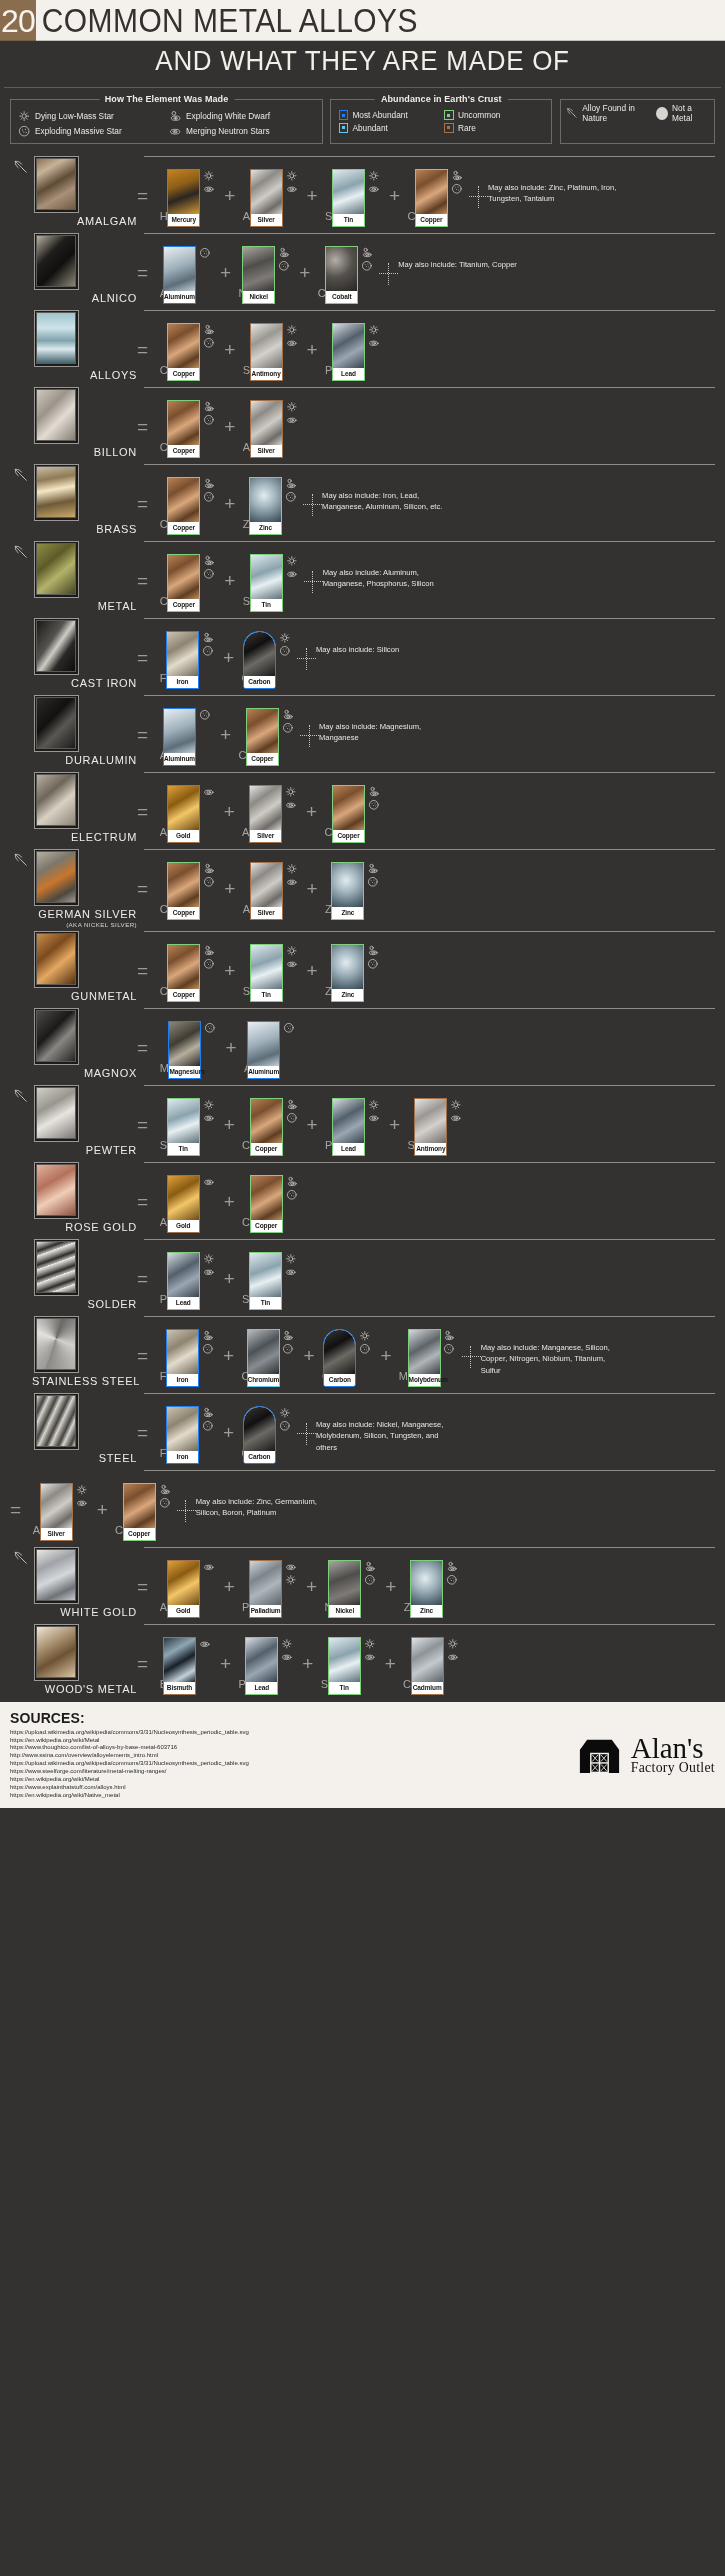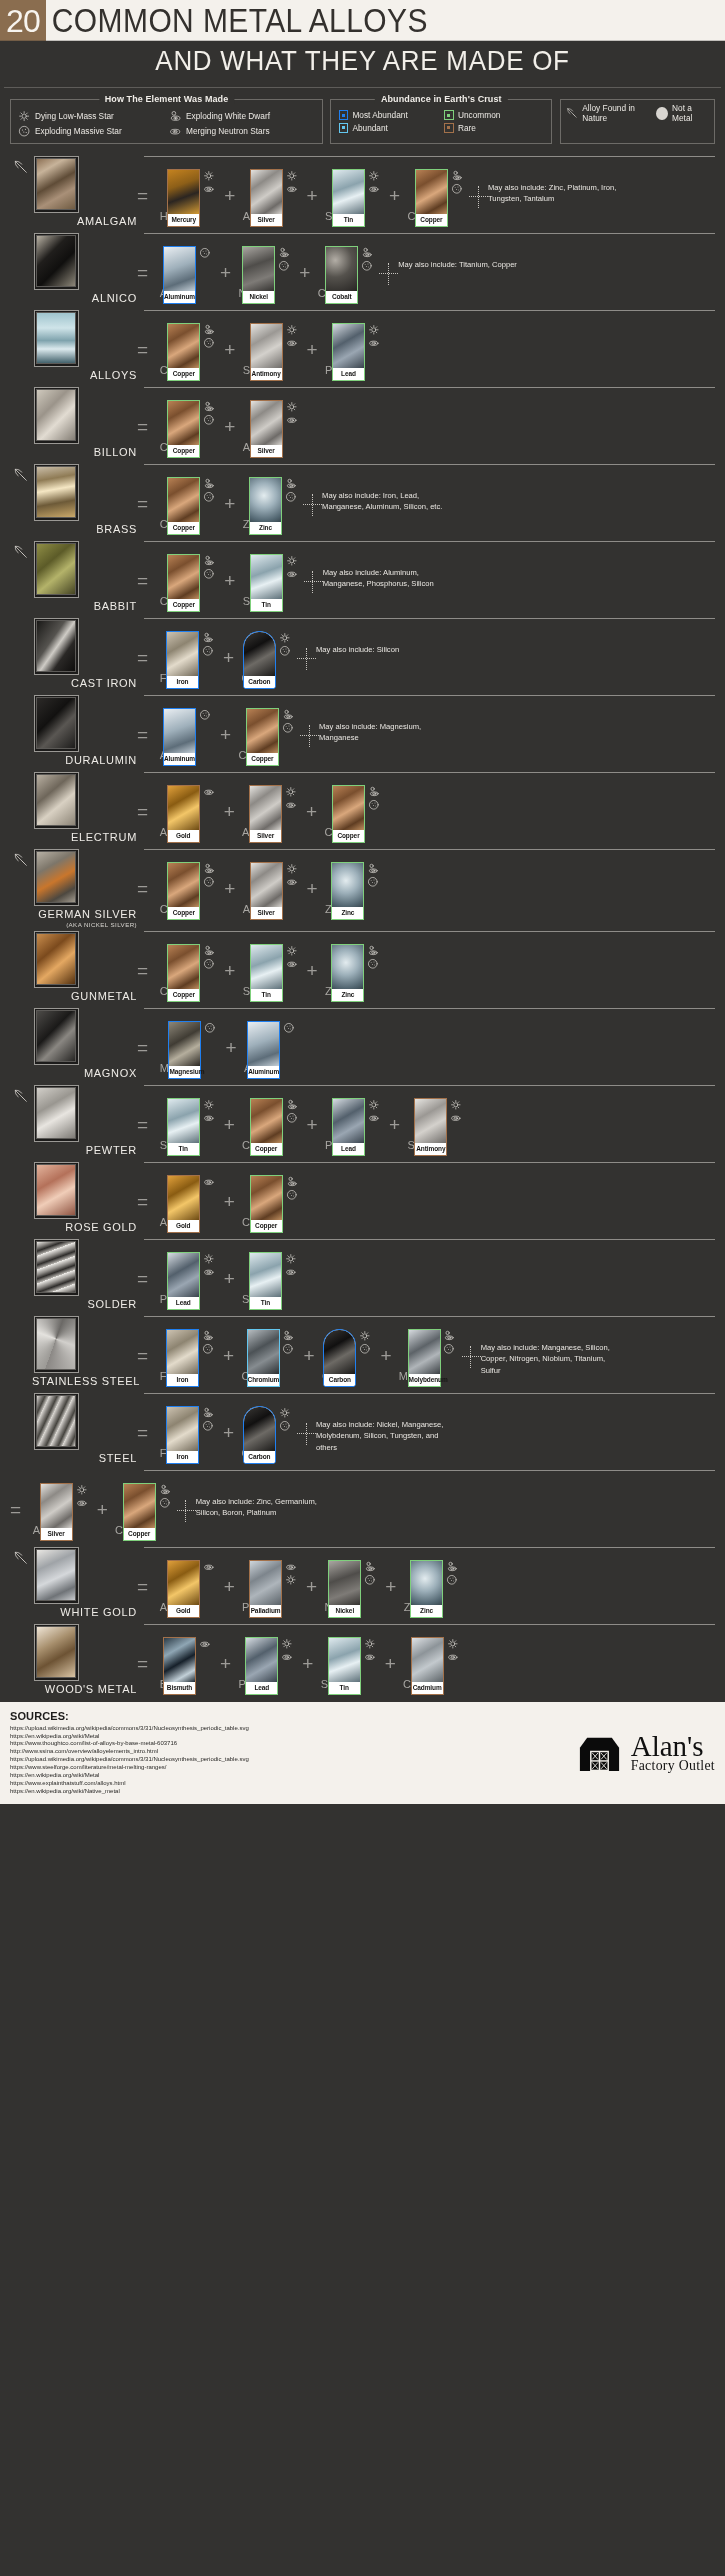--- a/index.html
+++ b/index.html
@@ -8,21 +8,21 @@
     width:725px;
     font-family:"Liberation Sans", sans-serif;
     color:#e8e6e2;
     -webkit-font-smoothing:antialiased;
   }
   #page { width:725px; position:relative; background:#333230; }
 
   
   .title-bar { display:flex; align-items:stretch; background:#f4f1ec; height:42px; }
   .title-num {
-    width:46px; background:#8a6d4f; color:#f7f4ef;
+    width:36px; background:#8a6d4f; color:#f7f4ef;
     font-size:32px; line-height:42px; text-align:center;
     font-family:"Liberation Sans", sans-serif; font-weight:300;
     letter-spacing:-0.7px;
   }
   .title-main {
     flex:1; color:#34312e; font-size:30px; line-height:42px;
     font-weight:300; letter-spacing:0.4px; padding-left:5.8px;
     white-space:nowrap; overflow:hidden;
     transform:scaleY(1.08); transform-origin:center;
   }
@@ -131,21 +131,21 @@
   }
   .may-dots::after {
     content:""; position:absolute; left:8.7px; top:0; width:0; height:22px;
     border-left:1.5px dotted #c7c4bf;
   }
   .may-text { font-size:7.6px; line-height:1.5; color:#eae7e2; max-width:131px; }
 
   
   .footer { background:#f4f1ec; color:#1d1c1b; display:flex; padding:7.3px 10px 8.7px 10px; }
   .sources { flex:1; }
-  .sources h4 { font-size:11px; font-weight:bold; margin-bottom:2.9px; letter-spacing:0.1px; }
+  .sources h4 { font-size:14px; font-weight:bold; margin-bottom:2.9px; letter-spacing:0.1px; }
   .sources div { font-size:6px; line-height:1.32; color:#2a2927; white-space:nowrap; }
   .brand { flex:0 0 181px; display:flex; align-items:center; justify-content:flex-end; gap:5.8px; }
   .brand-text { color:#101010; line-height:0.92; }
   .brand-1 { font-family:"Liberation Serif", serif; font-size:29px; }
   .brand-2 { font-family:"Liberation Serif", serif; font-size:13.8px; letter-spacing:0.3px; }
 </style>
 </head>
 <body>
 
 <div id="page">
@@ -722,21 +722,21 @@
               <svg viewBox="0 0 24 24" fill="none" stroke="#cfccc7" stroke-width="1.2" stroke-linecap="round">
                 <path d="M3.5 3.5 L17 17"></path>
                 <path d="M3.5 3.5c4 -0.6 7.6 1.4 9.6 4.3"></path>
                 <path d="M3.5 3.5c-0.6 4 1.4 7.6 4.3 9.6"></path>
                 <path d="M13.6 13.6 L20 20"></path>
               </svg>
             </span>
             <div class="alloy-photo">
               <div style="background: linear-gradient(140deg, rgb(143, 142, 70) 0%, rgb(92, 91, 40) 35%, rgb(180, 179, 106) 60%, rgb(69, 68, 35) 100%);"></div>
             </div>
-            <div class="alloy-name">BABBIT</div>
+            <div class="alloy-name">METAL</div>
           </div>
           <div class="elements">
             <span class="eq">=</span>
             <div class="el-unit">
               <span class="el-sym">Cu</span>
               <div class="el-card unc">
                 <div class="el-img" style="background: linear-gradient(150deg, rgb(185, 130, 85) 0%, rgb(122, 79, 46) 30%, rgb(217, 167, 124) 55%, rgb(95, 61, 34) 80%, rgb(192, 143, 96) 100%);"></div>
                 <div class="el-label">Copper</div>
               </div>
               <div class="el-origins">

